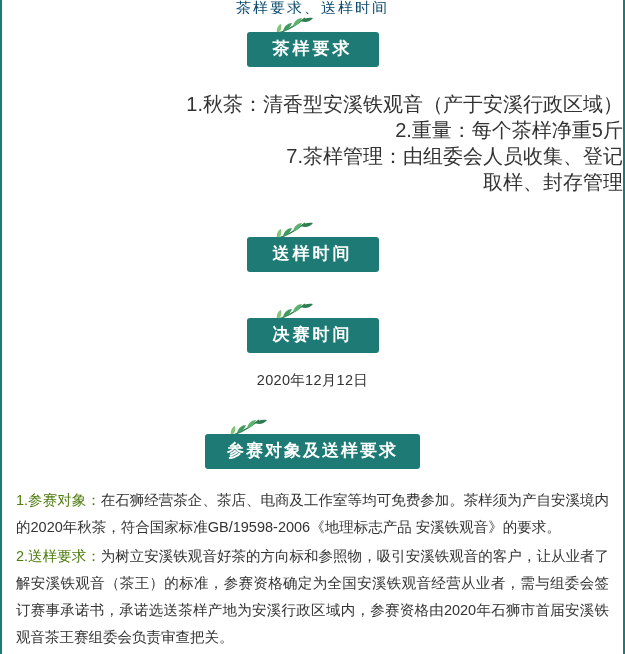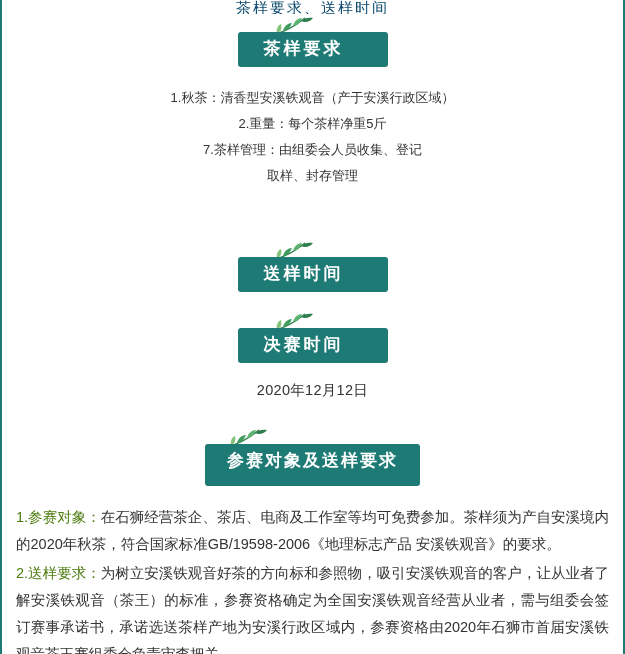--- a/index.html
+++ b/index.html
@@ -55,45 +55,45 @@
     margin-top: 18px;
   }
   .badge {
     display: inline-block;
     position: relative;
     background: #1d7a74;
     color: #ffffff;
     font-size: 17px;
     font-weight: bold;
     letter-spacing: 3px;
-    padding: 7px 44px 8px 26px;
+    padding: 7px 26px 8px 26px;
     border-radius: 3px;
     line-height: 20px;
   }
   .badge.wide {
-    padding: 7px 22px 15px 22px;
+    padding: 7px 22px 8px 22px;
     letter-spacing: 2px;
   }
   
   .sprig {
     position: absolute;
     top: -16px;
     left: 50%;
     margin-left: -42px;
     width: 48px;
     height: 22px;
     pointer-events: none;
   }
 
   .body-center {
-    text-align: center;
-    font-size: 13px;
+    text-align: right;
+    font-size: 20px;
     line-height: 26px;
     color: #333333;
-    margin-top: 18px;
+    margin-top: 24px;
   }
   .body-center div { white-space: nowrap; }
 
   .date-line {
     text-align: center;
     font-size: 14.5px;
     color: #333333;
     margin-top: 18px;
     letter-spacing: 0.3px;
   }
@@ -134,32 +134,32 @@
     <span class="badge">茶样要求</span>
   </div>
 
   <div class="body-center">
     <div>1.秋茶：清香型安溪铁观音（产于安溪行政区域）</div>
     <div>2.重量：每个茶样净重5斤</div>
     <div>7.茶样管理：由组委会人员收集、登记</div>
     <div>取样、封存管理</div>
   </div>
 
-  <div class="section-head" style="margin-top:68px;">
+  <div class="section-head" style="margin-top:42px;">
     <svg class="sprig" viewBox="0 0 48 22">
       <path d="M4,18 C14,16 24,10 34,2" stroke="#2f7d4f" stroke-width="1.4" fill="none"></path>
       <path d="M12,15 C13,10 17,7 21,7 C19,12 16,15 12,15 Z" fill="#3f9b5e"></path>
       <path d="M22,10 C23,5 27,2 31,2 C29,7 26,10 22,10 Z" fill="#5cb36f"></path>
       <path d="M6,17 C5,13 7,9 10,8 C11,12 10,16 6,17 Z" fill="#86c37a"></path>
       <path d="M30,5 C33,2 38,1 42,2 C39,6 34,7 30,5 Z" fill="#2f7d4f"></path>
     </svg>
     <span class="badge">送样时间</span>
   </div>
 
-  <div class="section-head" style="margin-top:36px;">
+  <div class="section-head" style="margin-top:46px;">
     <svg class="sprig" viewBox="0 0 48 22">
       <path d="M4,18 C14,16 24,10 34,2" stroke="#2f7d4f" stroke-width="1.4" fill="none"></path>
       <path d="M12,15 C13,10 17,7 21,7 C19,12 16,15 12,15 Z" fill="#3f9b5e"></path>
       <path d="M22,10 C23,5 27,2 31,2 C29,7 26,10 22,10 Z" fill="#5cb36f"></path>
       <path d="M6,17 C5,13 7,9 10,8 C11,12 10,16 6,17 Z" fill="#86c37a"></path>
       <path d="M30,5 C33,2 38,1 42,2 C39,6 34,7 30,5 Z" fill="#2f7d4f"></path>
     </svg>
     <span class="badge">决赛时间</span>
   </div>
   <div class="date-line">2020年12月12日</div>

